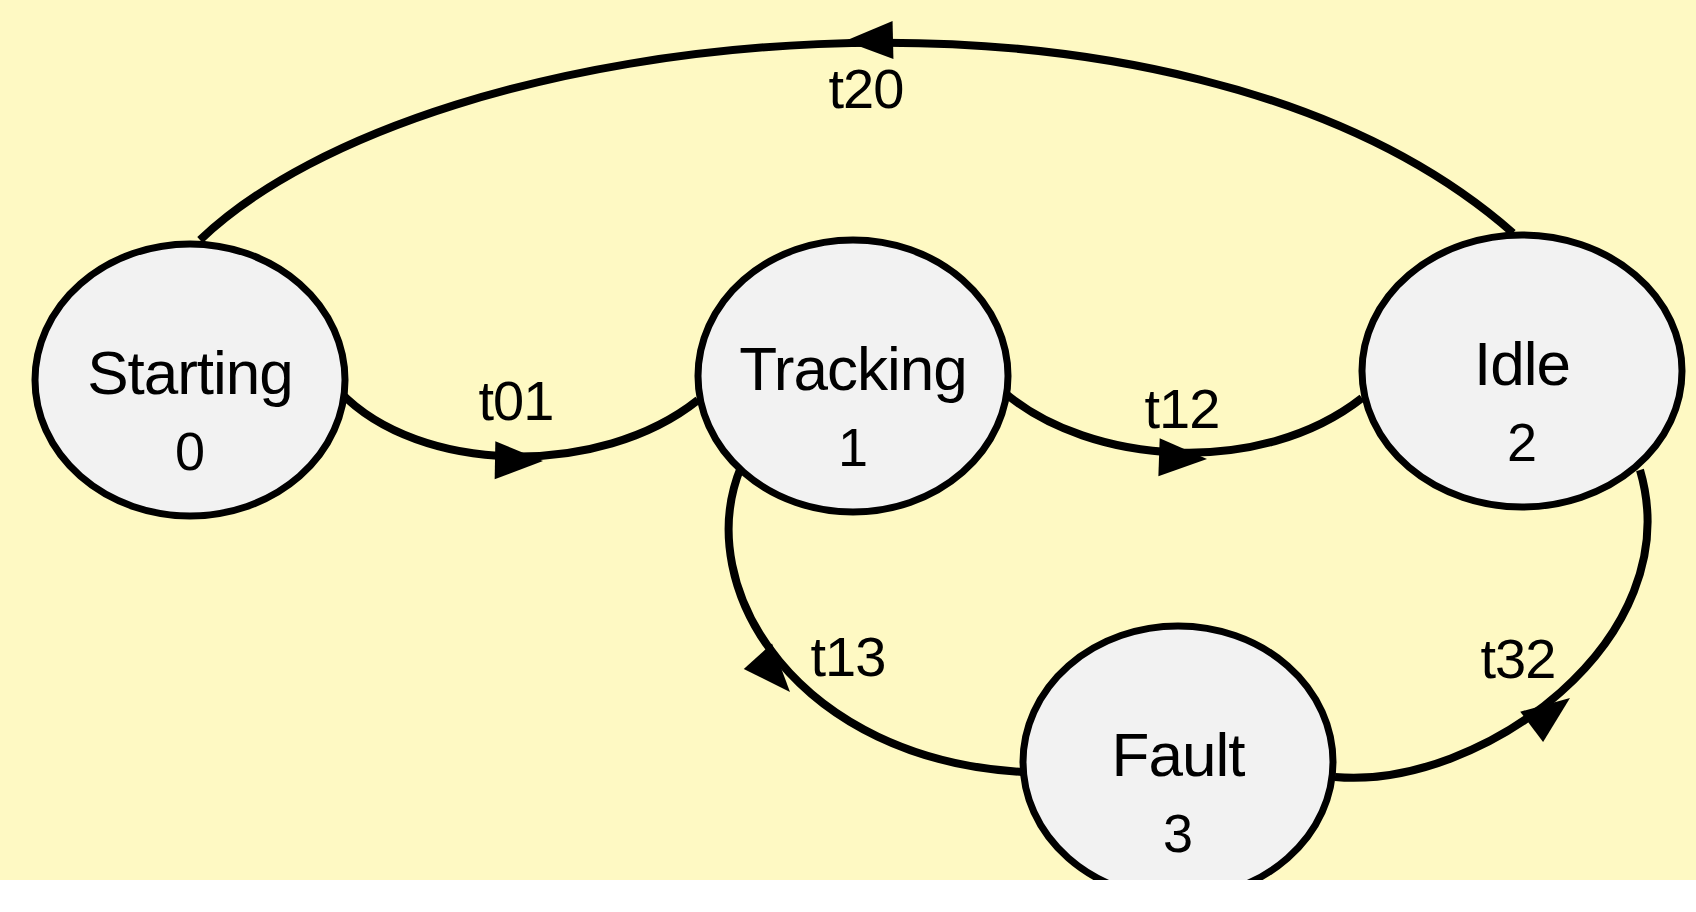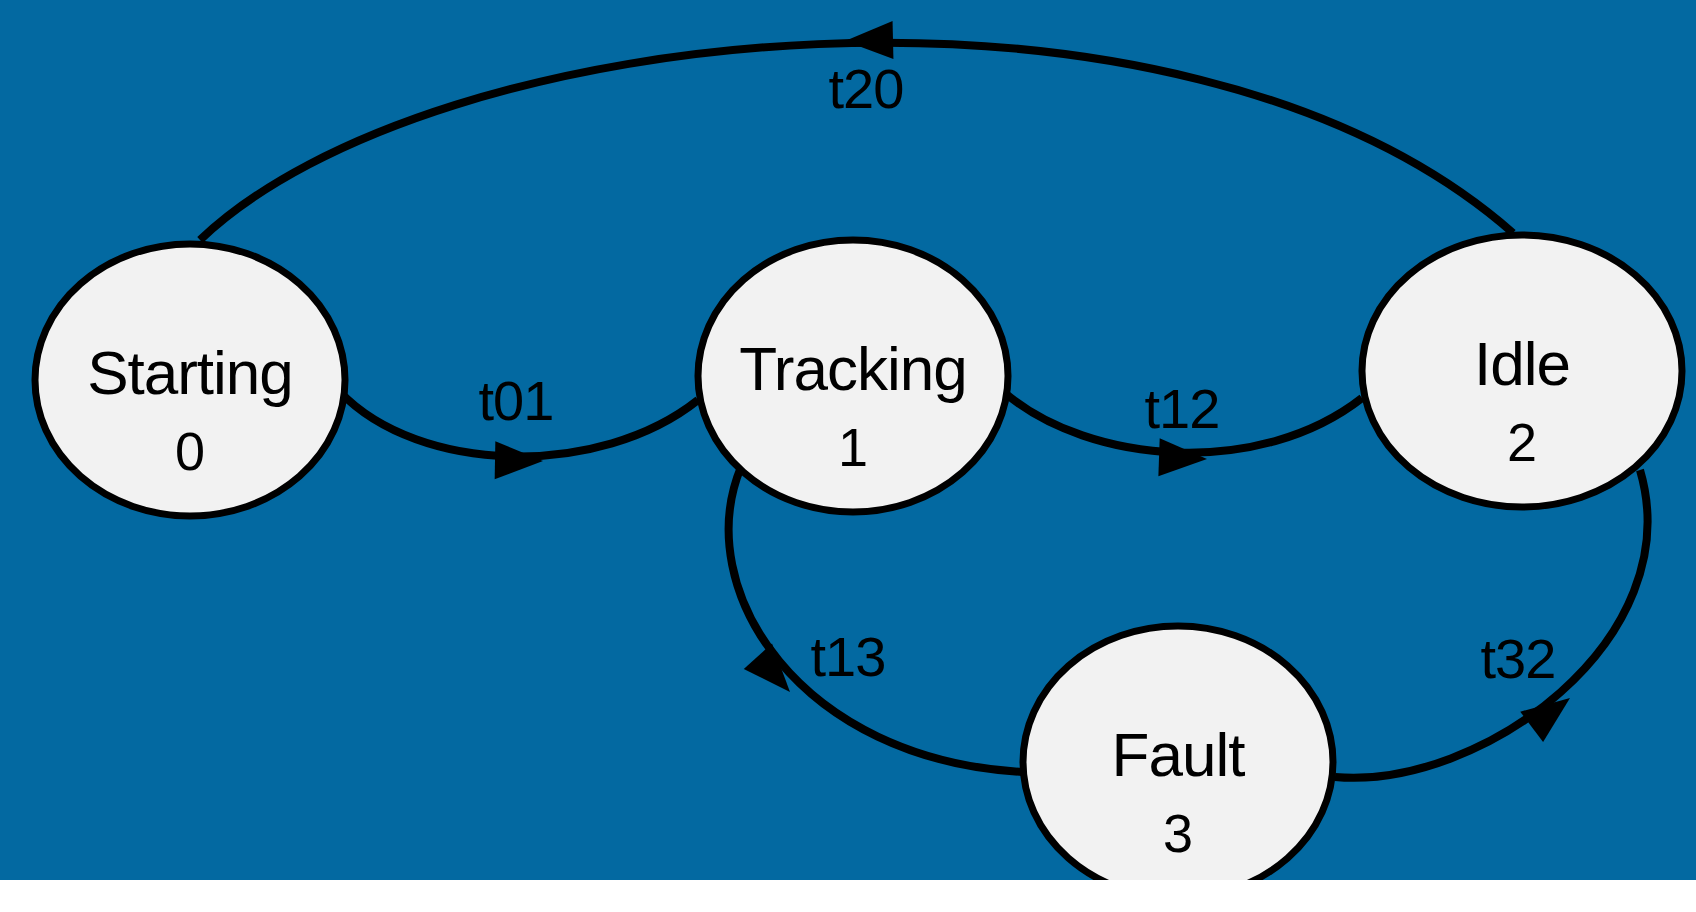--- a/index.html
+++ b/index.html
@@ -4,21 +4,21 @@
 <style>
   html, body {
     margin: 0;
     padding: 0;
     background: #ffffff;
   }
   .stage {
     width: 1696px;
     height: 880px;
     position: relative;
-    background: #0369a1;
+    background: #fef9c3;
     overflow: hidden;
   }
   svg { display: block; }
   .node-ellipse {
     fill: #f2f2f2;
     stroke: #000000;
     stroke-width: 7;
   }
   .edge-path {
     fill: none;

